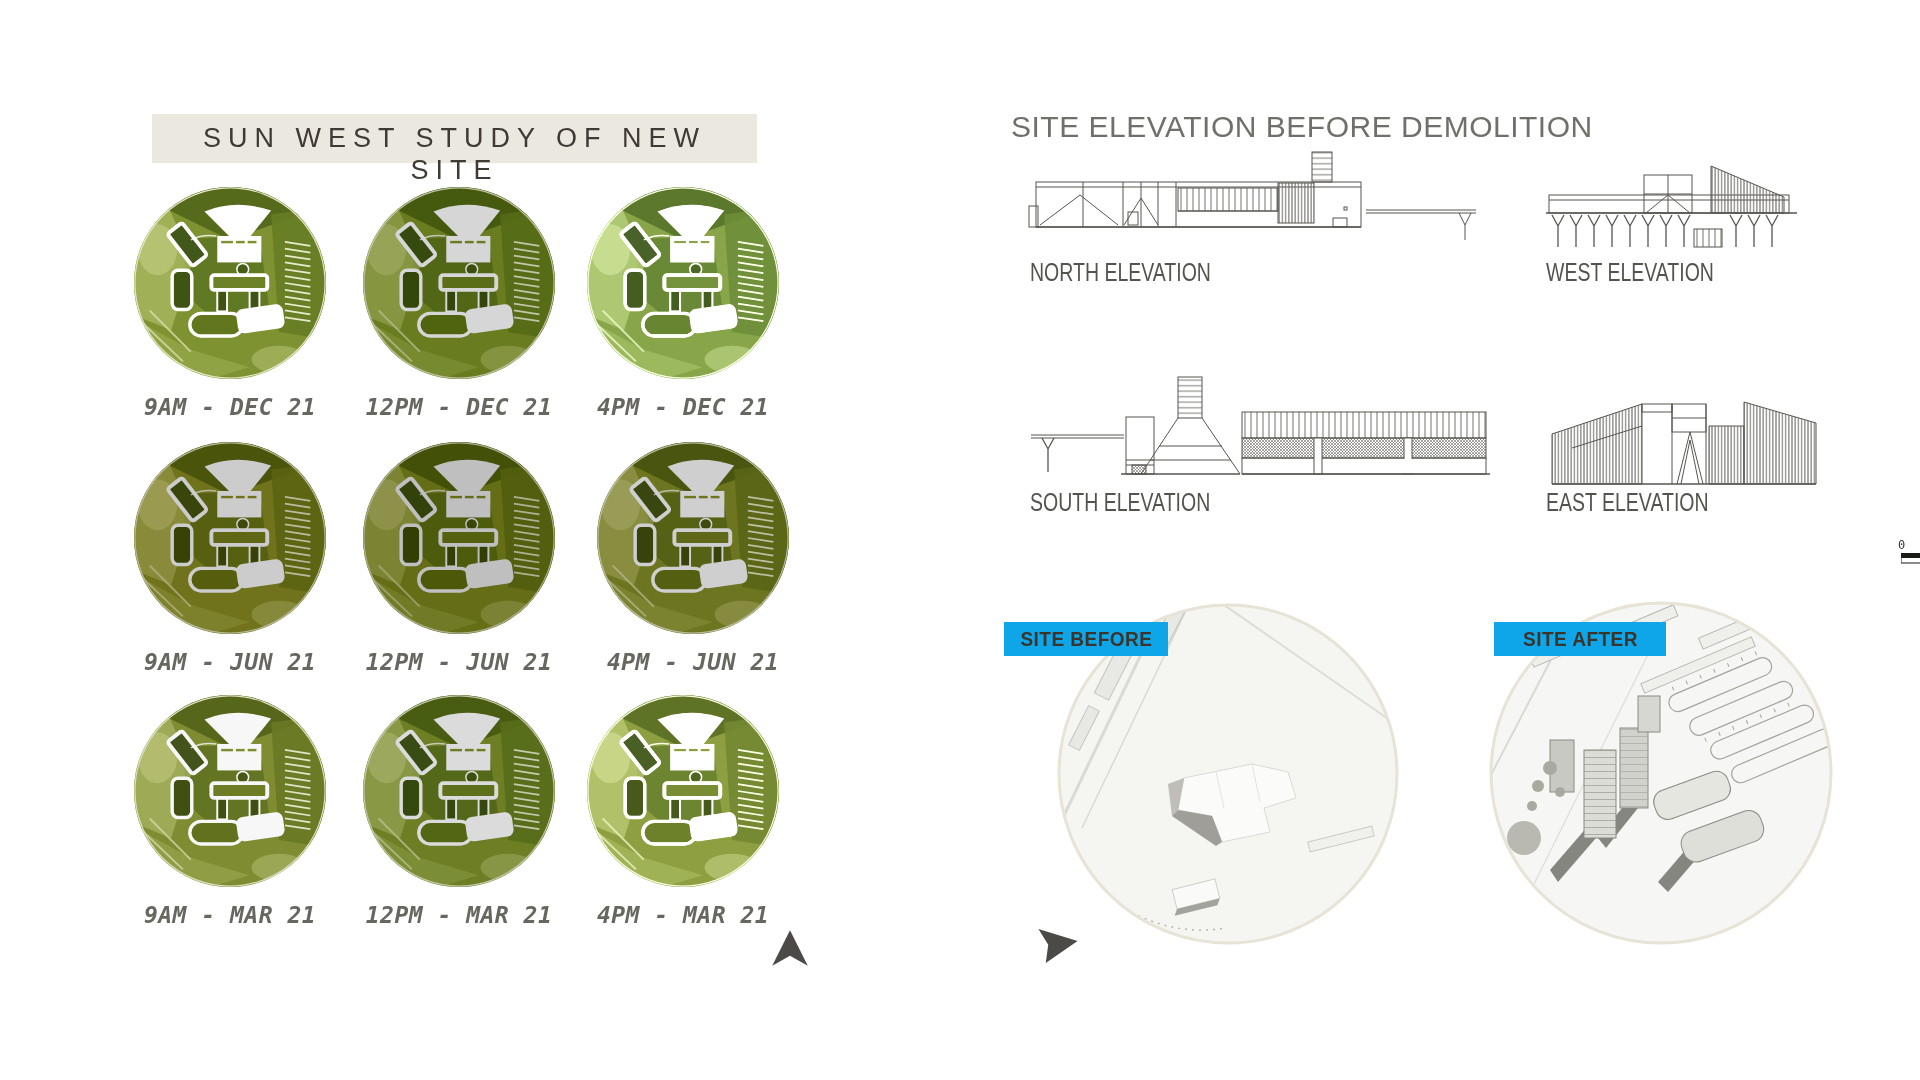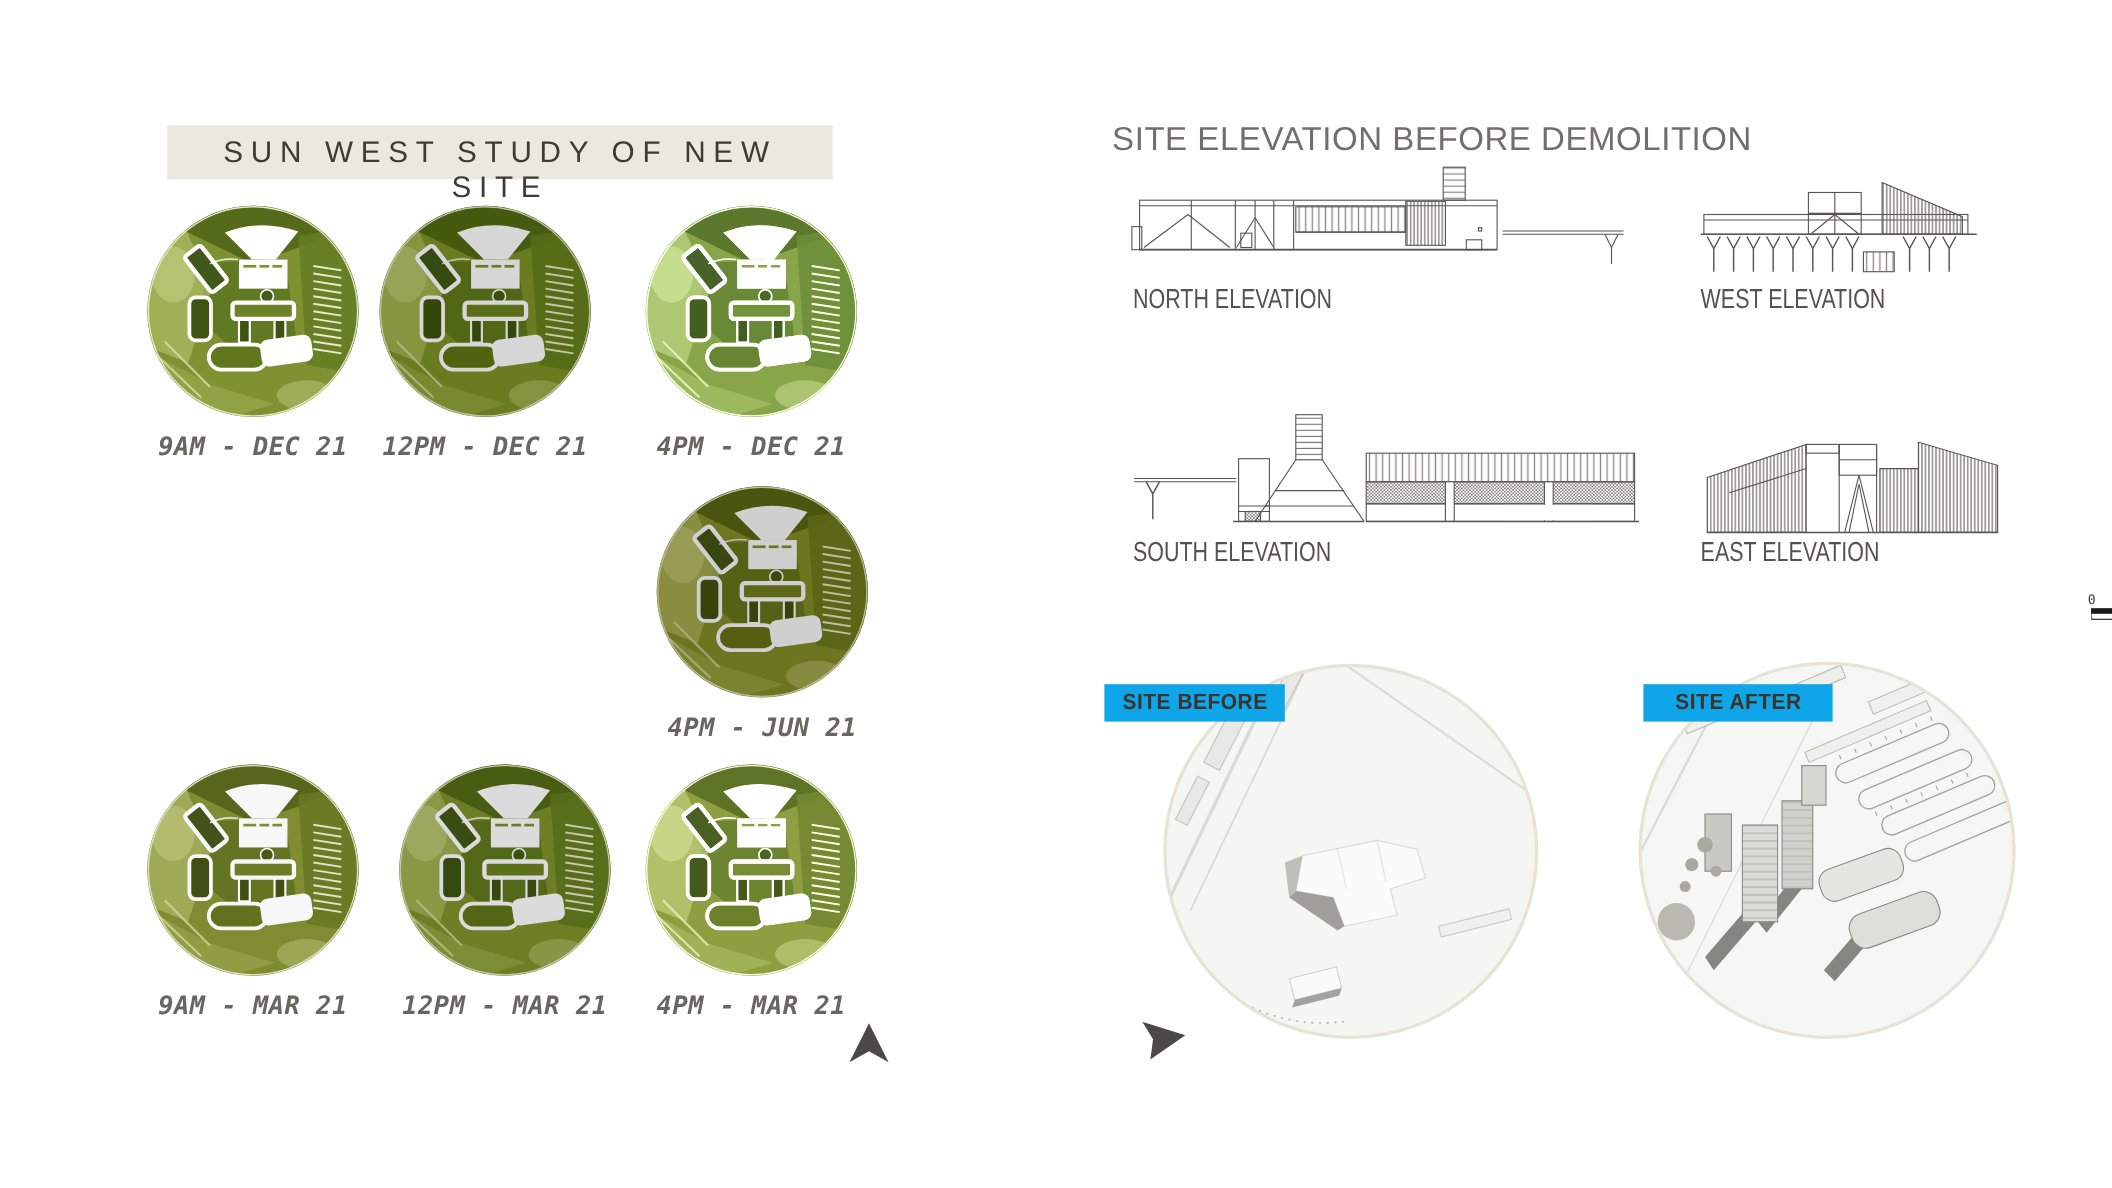--- a/index.html
+++ b/index.html
@@ -102,33 +102,45 @@
     <div class="abs title-band">
       <h1 class="title-text" style="margin:0;font-weight:normal;">SUN WEST STUDY OF NEW SITE</h1>
     </div>
 
     <figure class="cell" style="left:132px;top:185px;">
       <svg class="cell-img c1" viewBox="0 0 200 200">
           <use href="#siteplan"></use>
         </svg>
       <figcaption class="cell-label">9AM - DEC 21</figcaption>
     </figure>
-    <figure class="cell" style="left:343px;top:185px;">
+    <figure class="cell" style="left:361px;top:185px;">
       <svg class="cell-img c2" viewBox="0 0 200 200">
           <use href="#siteplan"></use>
         </svg>
       <figcaption class="cell-label">12PM - DEC 21</figcaption>
     </figure>
     <figure class="cell" style="left:585px;top:185px;">
       <svg class="cell-img c3" viewBox="0 0 200 200">
           <use href="#siteplan"></use>
         </svg>
       <figcaption class="cell-label">4PM - DEC 21</figcaption>
     </figure>
 
+    <figure class="cell" style="left:132px;top:440px;">
+      <svg class="cell-img c4" viewBox="0 0 200 200">
+          <use href="#siteplan"></use>
+        </svg>
+      <figcaption class="cell-label">9AM - JUN 21</figcaption>
+    </figure>
+    <figure class="cell" style="left:361px;top:440px;">
+      <svg class="cell-img c5" viewBox="0 0 200 200">
+          <use href="#siteplan"></use>
+        </svg>
+      <figcaption class="cell-label">12PM - JUN 21</figcaption>
+    </figure>
     <figure class="cell" style="left:595px;top:440px;">
       <svg class="cell-img c6" viewBox="0 0 200 200">
           <use href="#siteplan"></use>
         </svg>
       <figcaption class="cell-label">4PM - JUN 21</figcaption>
     </figure>
 
     <figure class="cell" style="left:132px;top:693px;">
       <svg class="cell-img c7" viewBox="0 0 200 200">
           <use href="#siteplan"></use>

